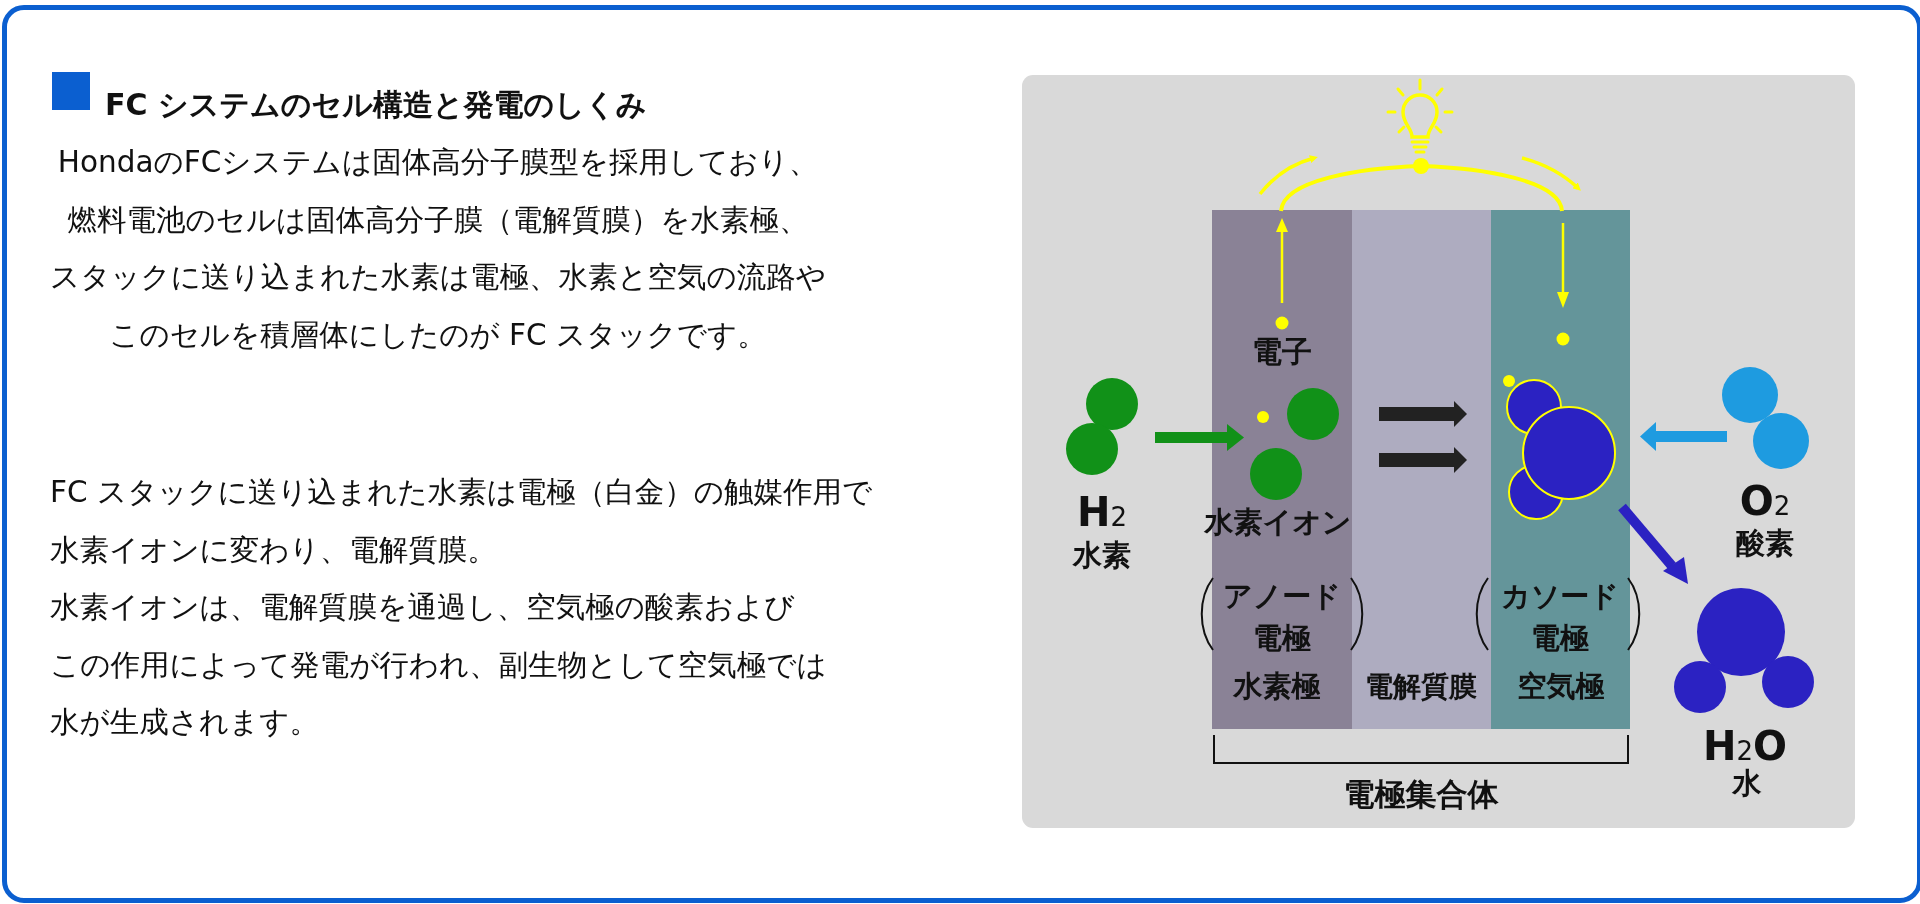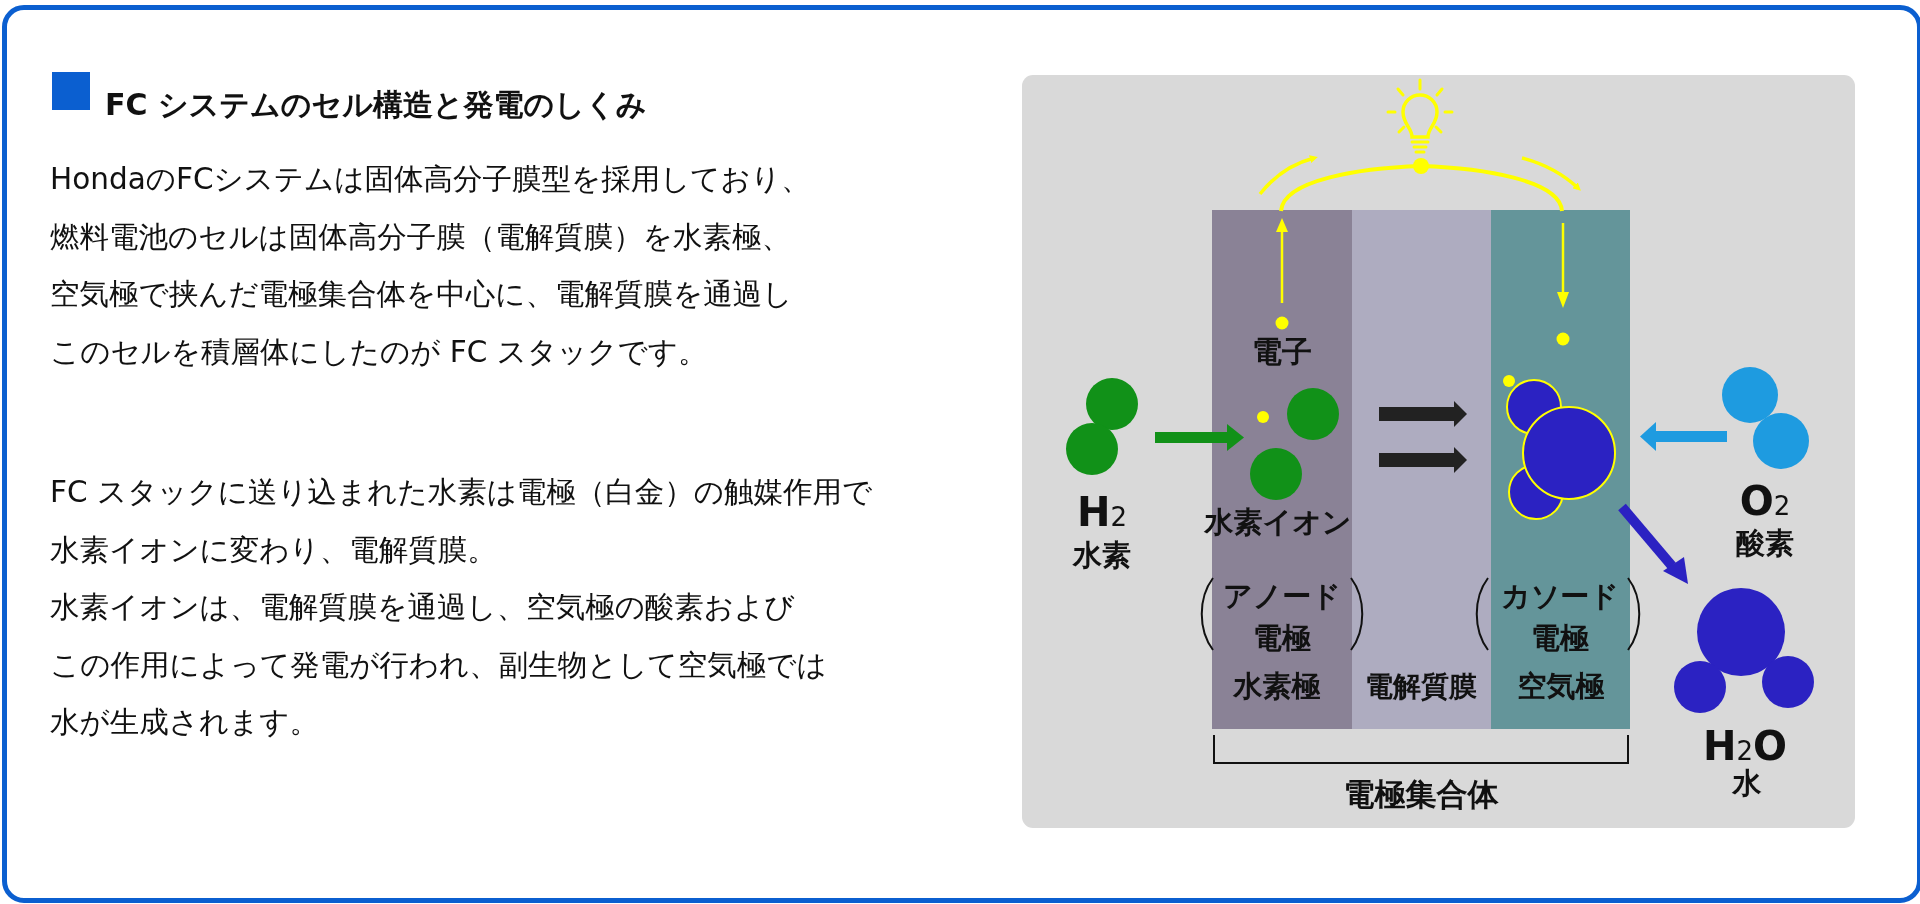--- a/index.html
+++ b/index.html
@@ -5,39 +5,39 @@
     html, body { margin: 0; padding: 0; background: #ffffff; }
     body { width: 1920px; height: 904px; position: relative; overflow: hidden;
            font-family: "DejaVu Sans", "Liberation Sans", sans-serif; color: #111; }
     .frame { position: absolute; left: 2px; top: 5px; width: 1910px; height: 888px;
              border: 5px solid #0b5fd0; border-radius: 22px; box-sizing: content-box; }
     .title-mark { position: absolute; left: 52px; top: 72px; width: 38px; height: 38px; background: #0b5fd0; }
     .title { position: absolute; left: 105px; top: 76px; font-size: 30px; font-weight: bold;
              line-height: 42px; white-space: nowrap; letter-spacing: 0px; margin-top: 8px; }
     .para { position: absolute; left: 50px; font-size: 29.5px; line-height: 57.5px; white-space: nowrap; }
     .para .line { display: block; }
-    .p1 { top: 151px; }
+    .p1 { top: 134px; text-align: center; }
     .p2 { top: 464px; }
     .panel { position: absolute; left: 1022px; top: 75px; width: 833px; height: 753px;
              background: #d9d9d9; border-radius: 11px; }
     svg.diagram { position: absolute; left: 0; top: 0; }
     .dlabel { font-family: "DejaVu Sans", "Liberation Sans", sans-serif; font-weight: bold; fill: #111; }
   </style>
 </head>
 <body>
 
 <div class="frame"></div>
 
 <div class="title-mark"></div>
 <div class="title">FC システムのセル構造と発電のしくみ</div>
 
 <div class="para p1">
   <span class="line">HondaのFCシステムは固体高分子膜型を採用しており、</span>
   <span class="line">燃料電池のセルは固体高分子膜（電解質膜）を水素極、</span>
-  <span class="line">空気極で挟んだ電極集合体を中心に、電解質膜を通過し</span>
+  <span class="line">スタックに送り込まれた水素は電極、水素と空気の流路や</span>
   <span class="line">このセルを積層体にしたのが FC スタックです。</span>
 </div>
 
 <div class="para p2">
   <span class="line">FC スタックに送り込まれた水素は電極（白金）の触媒作用で</span>
   <span class="line">水素イオンに変わり、電解質膜。</span>
   <span class="line">水素イオンは、電解質膜を通過し、空気極の酸素および</span>
   <span class="line">この作用によって発電が行われ、副生物として空気極では</span>
   <span class="line">水が生成されます。</span>
 </div>

